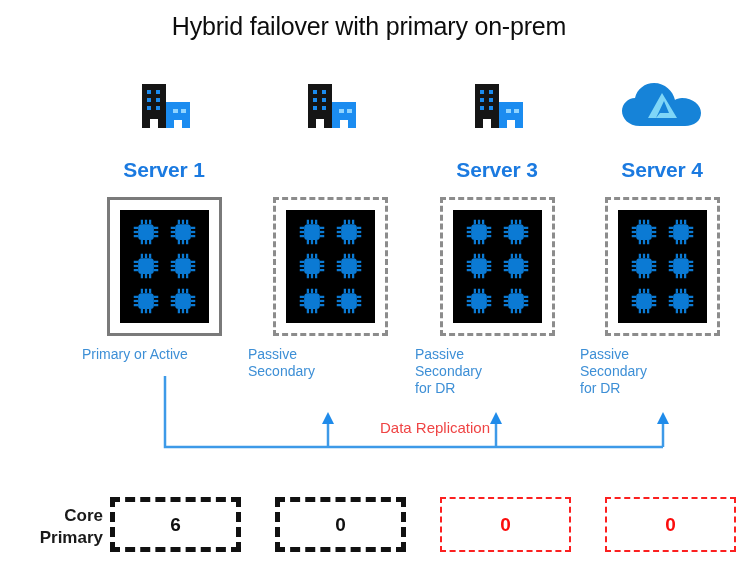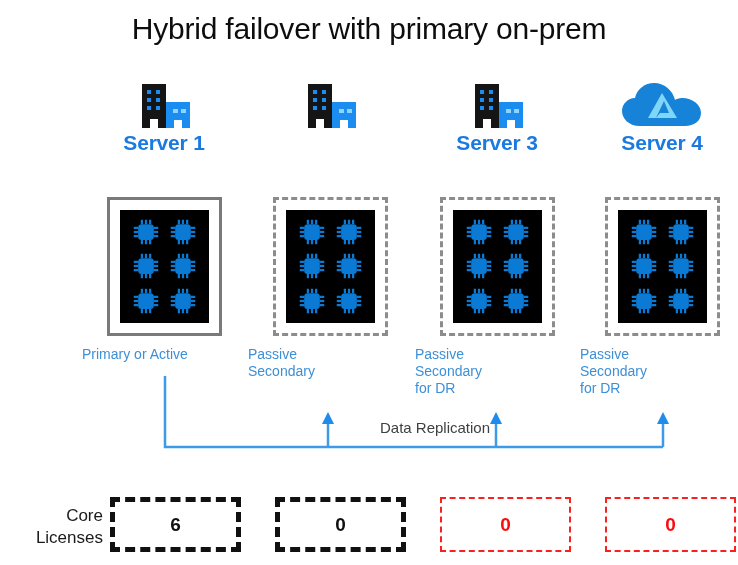--- a/index.html
+++ b/index.html
@@ -12,21 +12,21 @@
     position: relative;
     font-family: "Liberation Sans", sans-serif;
     overflow: hidden;
   }
 
   
   .title {
     position: absolute;
     top: 12px; left: 0; width: 738px;
     text-align: center;
-    font-size: 30px;
+    font-size: 25px;
     font-weight: 400;
     color: #0d0d0d;
     letter-spacing: -0.2px;
   }
 
   
   .col {
     position: absolute;
     top: 78px;
     width: 164px;
@@ -38,21 +38,21 @@
   .col-3 { left: 580px; }
 
   .icon-slot {
     height: 52px;
     display: flex;
     align-items: flex-end;
     justify-content: center;
   }
 
   .server-title {
-    margin-top: 1px;
+    margin-top: 28px;
     font-size: 21px;
     font-weight: bold;
     color: #1b7ae0;
     letter-spacing: -0.2px;
   }
 
   
   .chassis {
     position: absolute;
     top: 197px;
@@ -100,32 +100,33 @@
     left: 0; top: 360px;
     width: 738px; height: 100px;
     pointer-events: none;
   }
   .repl-label {
     position: absolute;
     left: 345px; top: 419px;
     width: 180px;
     text-align: center;
     font-size: 15px;
-    color: #404040;
+    color: #ef4444;
   }
 
   
   .lic-label {
     position: absolute;
     left: 8px; top: 505px;
     width: 95px;
     text-align: right;
     font-size: 17px;
     line-height: 22px;
     color: #1a1a1a;
+    font-weight: bold;
   }
   .lic-box {
     position: absolute;
     top: 497px;
     width: 131px;
     height: 55px;
     display: flex;
     align-items: center;
     justify-content: center;
     font-size: 19px;
@@ -671,19 +672,19 @@
   <g fill="#1f8bea">
     <polygon points="328,52 322,64 334,64"></polygon>
     <polygon points="496,52 490,64 502,64"></polygon>
     <polygon points="663,52 657,64 669,64"></polygon>
   </g>
 </svg>
 <div class="repl-label">Data Replication</div>
 
 <div class="lic-label">
   <div>Core</div>
-  <div>Licenses</div>
+  <div>Primary</div>
 </div>
 
 <div class="lic-box black lic-0">6</div>
 <div class="lic-box black lic-1">0</div>
 <div class="lic-box red lic-2">0</div>
 <div class="lic-box red lic-3">0</div>
 
 </body></html>

